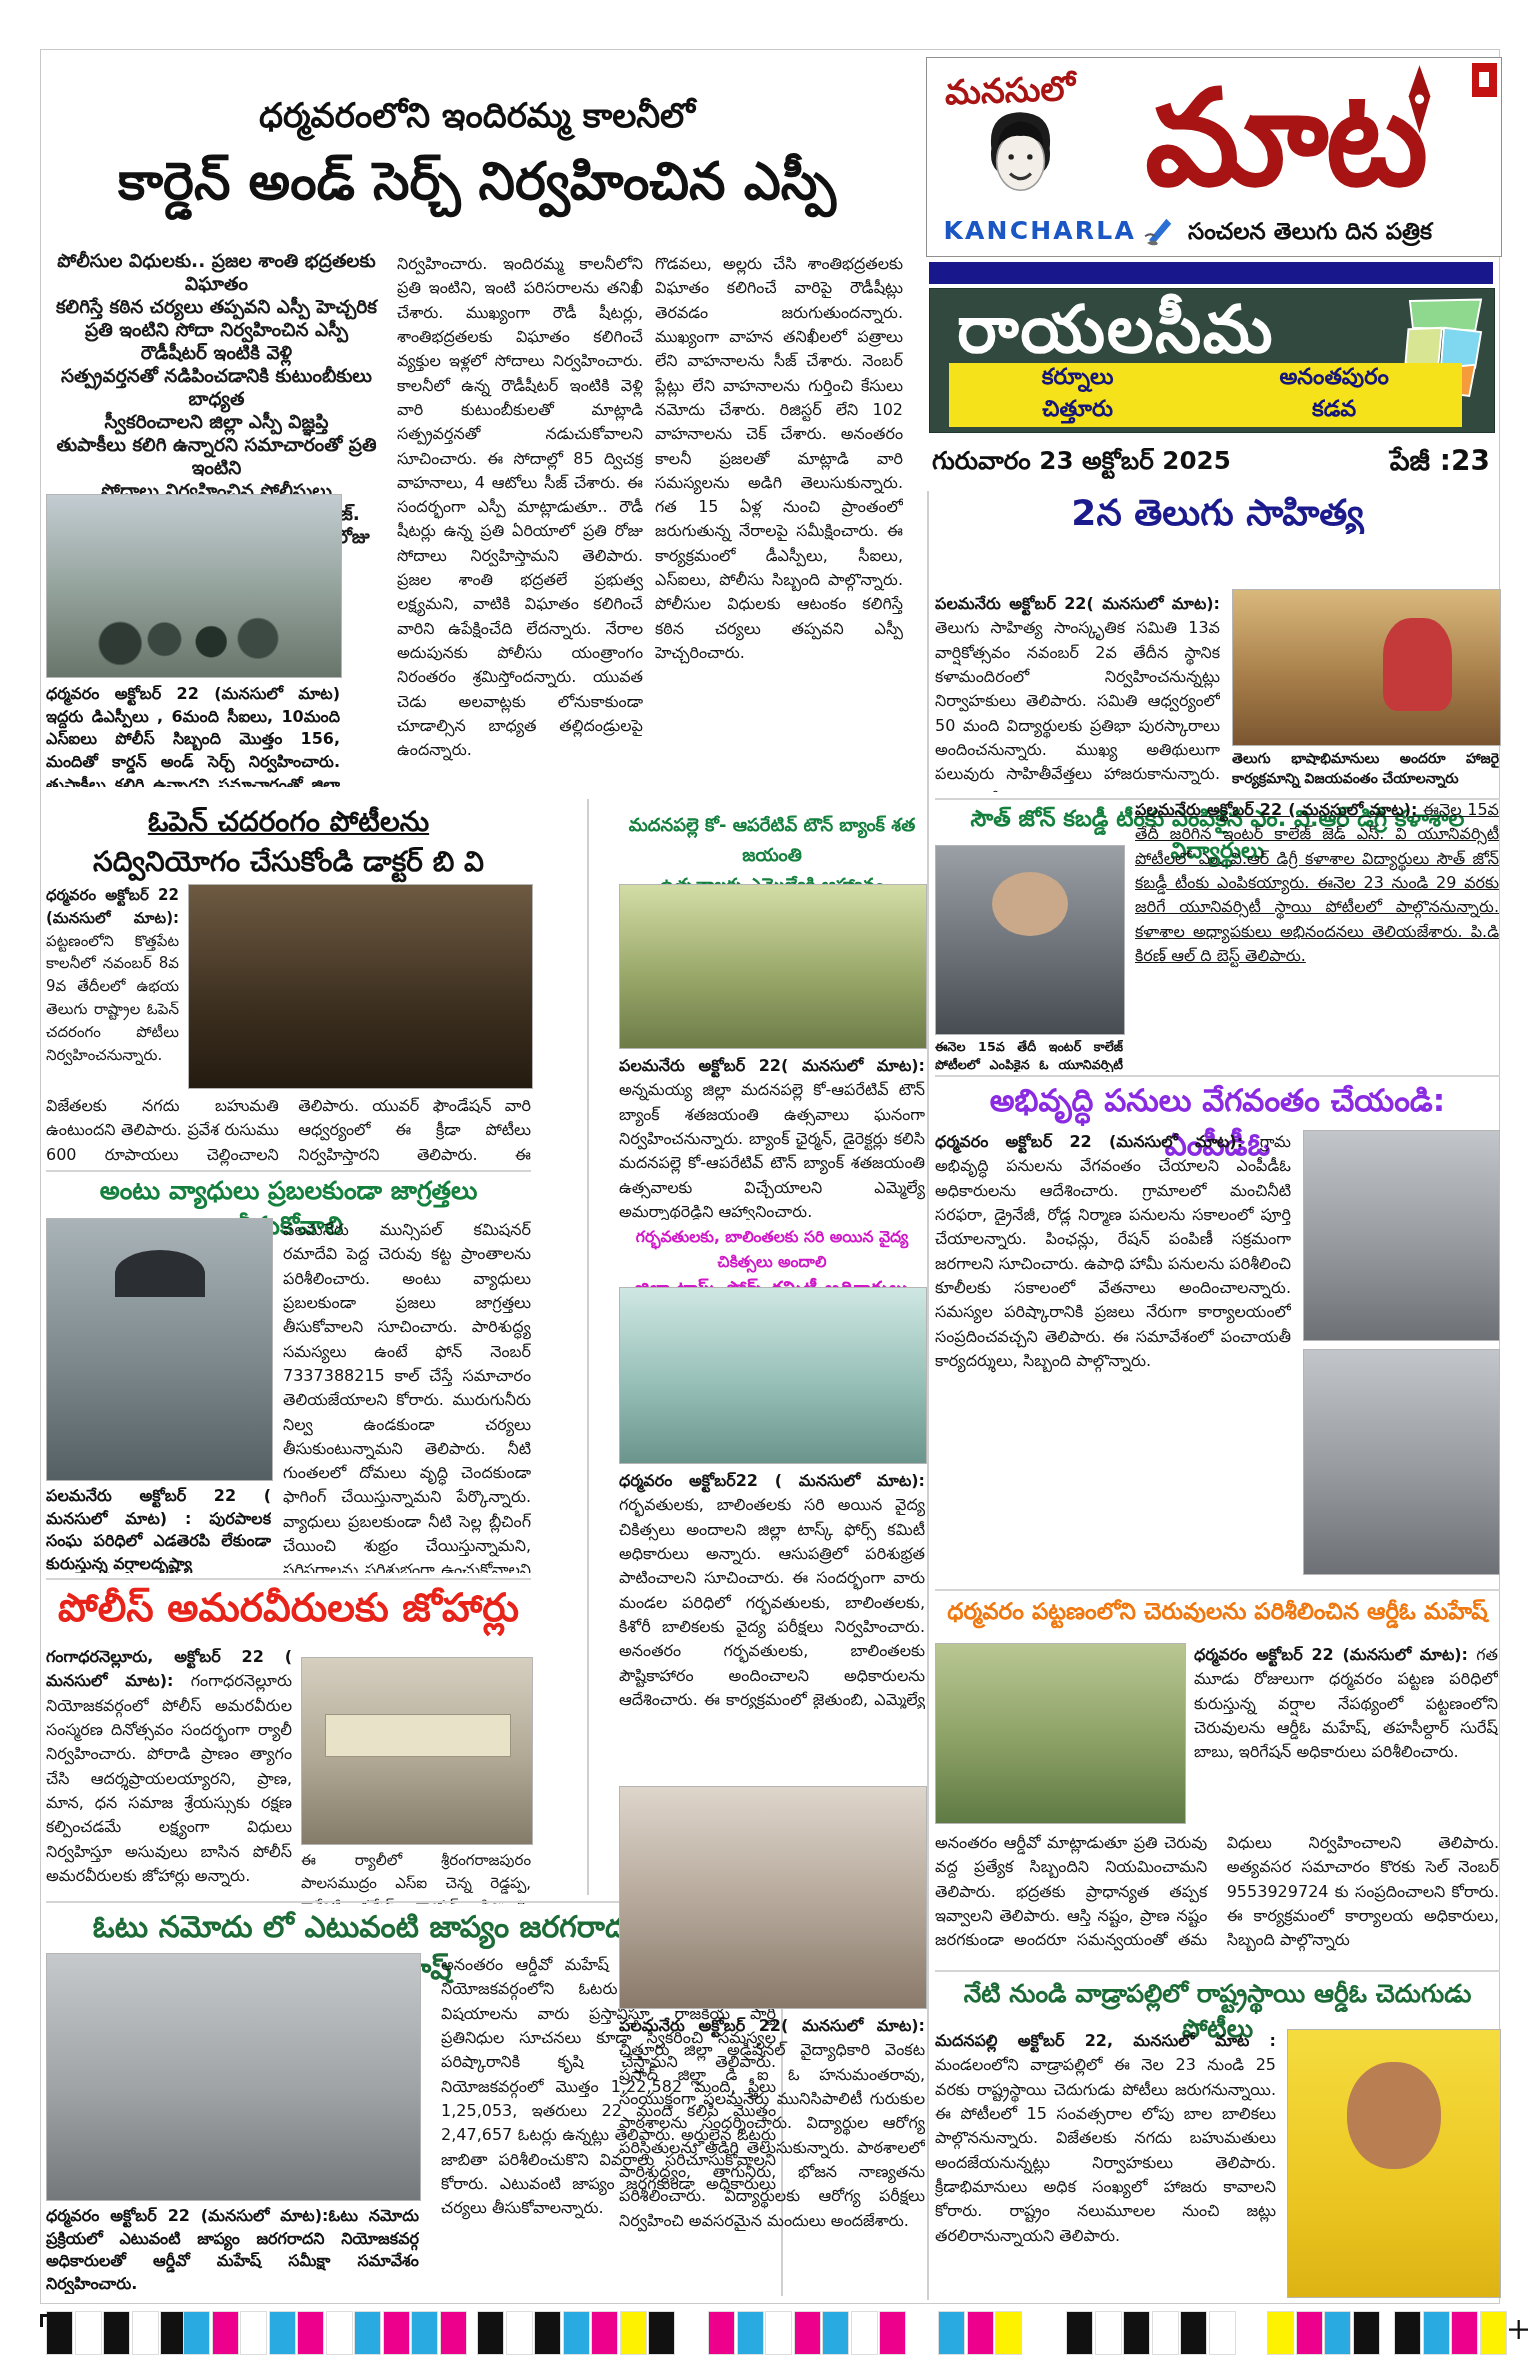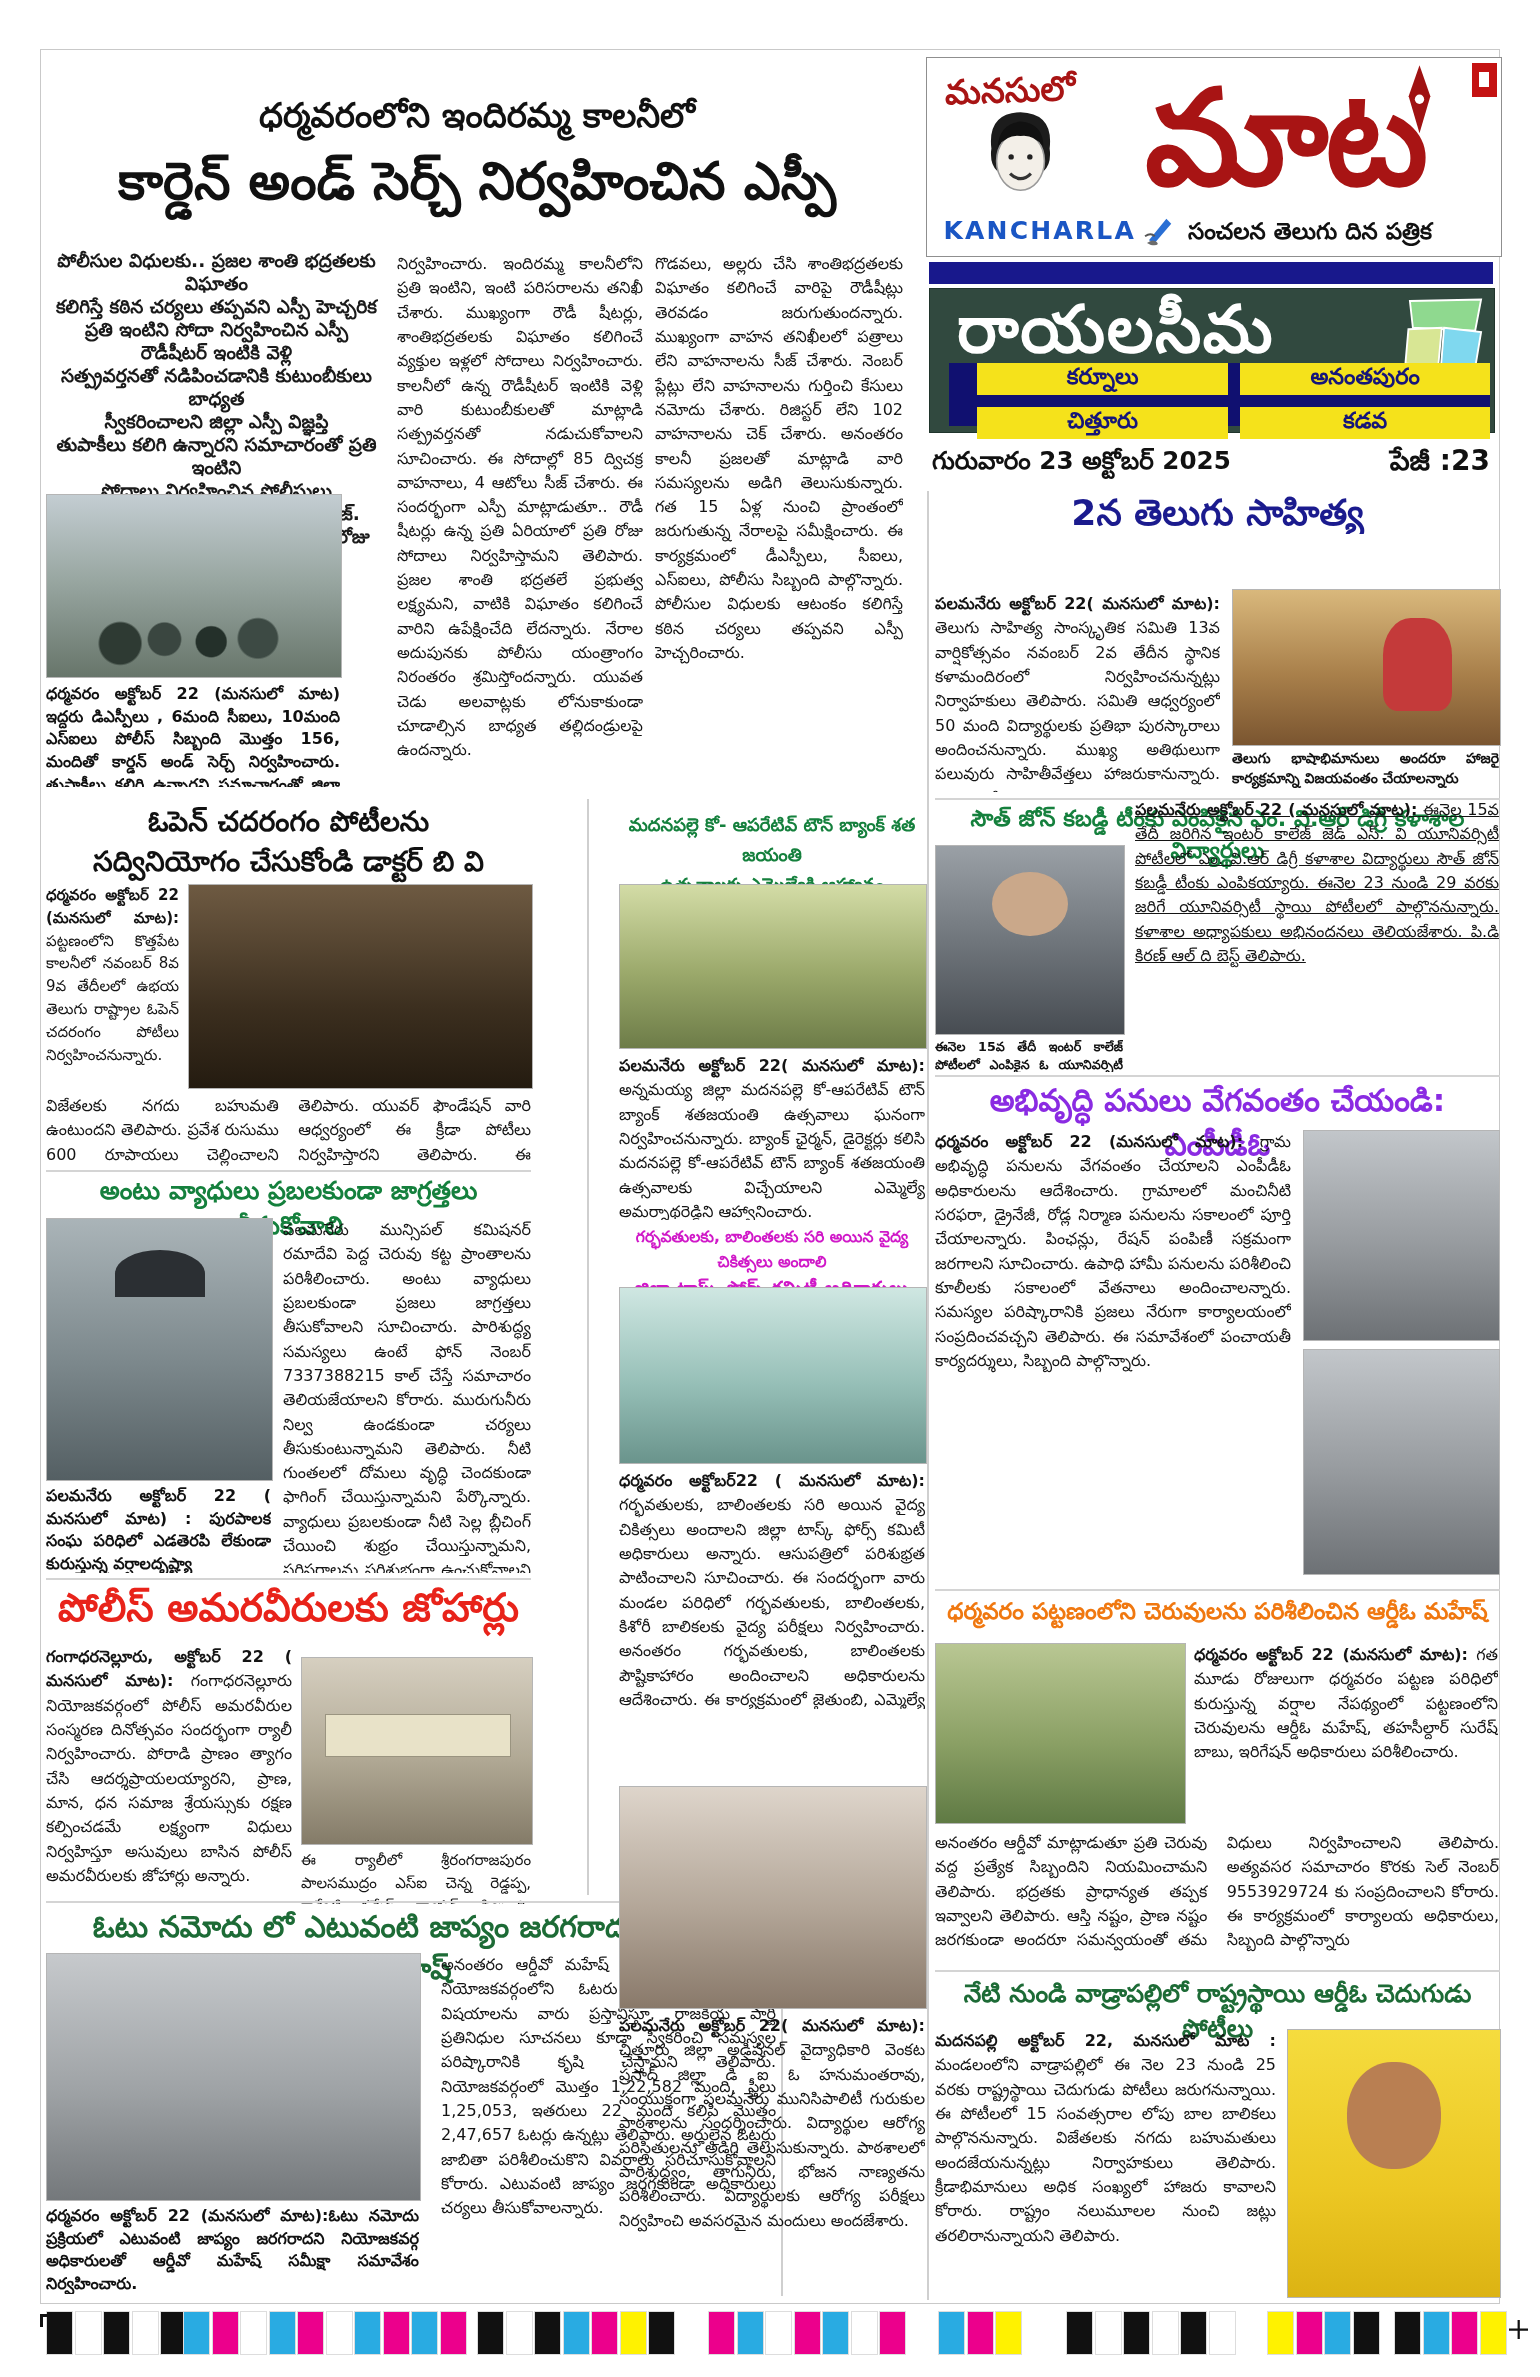--- a/index.html
+++ b/index.html
@@ -51,21 +51,21 @@
   
   .logo-box{position:relative;width:574px;height:198px;background:#fff;border:1.5px solid #8f8f8f;}
   .brand-top{position:absolute;left:18px;top:12px;font-size:34px;font-weight:bold;color:#a81414;transform:rotate(-2deg);}
   .brand-main{position:absolute;left:218px;top:-9px;font-size:133px;line-height:179px;font-weight:bold;color:#a81414;letter-spacing:-3px;}
   .brand-name{position:absolute;left:16.4px;top:158px;font-size:25px;font-weight:bold;color:#1a56c4;letter-spacing:2.2px;}
   .tagline{position:absolute;left:261px;top:160px;font-size:23px;font-weight:bold;color:#111;}
   .navy-bar{width:564px;height:22.4px;background:#18188c;margin-top:4.5px;margin-left:3px;}
   .region-box{position:relative;width:564px;height:143px;background:#31493f;margin-top:4.5px;margin-left:3px;border:1.5px solid #20352c;}
   .region-title{position:absolute;left:27px;top:1.5px;font-size:66px;font-weight:bold;color:#fff;letter-spacing:1.5px;}
   .district-grid{position:absolute;left:19.4px;bottom:6px;width:513px;height:63px;
-      display:grid;grid-template-columns:1fr 1fr;grid-template-rows:1fr 1fr;gap:12px;background:#101070;padding-left:28px;}
+      display:grid;grid-template-columns:1fr 1fr;grid-template-rows:1fr 1fr;gap:0;background:#101070;}
   .district-cell{background:#f5e21b;color:#15157a;font-weight:bold;font-size:22.4px;
       display:flex;align-items:center;justify-content:center;}
   .date-row{display:flex;justify-content:space-between;align-items:center;width:558px;margin:10.4px 0 0 6px;}
   .date-txt{font-size:24.6px;font-weight:bold;color:#111;}
   .page-txt{font-size:28px;font-weight:bold;color:#111;}
   .corner-badge{position:absolute;right:4.5px;top:4.5px;width:25px;height:34px;background:#c41212;}
   .corner-badge::after{content:"";position:absolute;left:7.5px;top:9px;width:10.4px;height:15px;background:#fff;}
   .strip-sq{width:25px;height:42px;border:0.7px solid #ddd;}
 </style>
 </head>
@@ -153,21 +153,21 @@
   <div class="abs body-txt j" style="left:655px;top:252px;width:248px;height:531px;">గొడవలు, అల్లరు చేసి శాంతిభద్రతలకు విఘాతం కలిగించే వారిపై రౌడీషీట్లు తెరవడం జరుగుతుందన్నారు. ముఖ్యంగా వాహన తనిఖీలలో పత్రాలు లేని వాహనాలను సీజ్ చేశారు. నెంబర్ ప్లేట్లు లేని వాహనాలను గుర్తించి కేసులు నమోదు చేశారు. రిజిస్టర్ లేని 102 వాహనాలను చెక్ చేశారు. అనంతరం కాలనీ ప్రజలతో మాట్లాడి వారి సమస్యలను అడిగి తెలుసుకున్నారు. గత 15 ఏళ్ల నుంచి ప్రాంతంలో జరుగుతున్న నేరాలపై సమీక్షించారు. ఈ కార్యక్రమంలో డీఎస్పీలు, సీఐలు, ఎస్ఐలు, పోలీసు సిబ్బంది పాల్గొన్నారు. పోలీసుల విధులకు ఆటంకం కలిగిస్తే కఠిన చర్యలు తప్పవని ఎస్పీ హెచ్చరించారు.</div>
 
   <div class="ph ph-police" style="left:46px;top:494px;width:294px;height:182px;"></div>
   <div class="abs cap j" style="left:46px;top:683px;width:294px;height:104px;">ధర్మవరం అక్టోబర్ 22 (మనసులో మాట) ఇద్దరు డిఎస్పీలు , 6మంది సీఐలు, 10మంది ఎస్ఐలు పోలీస్ సిబ్బంది మొత్తం 156, మందితో కార్డన్ అండ్ సెర్చ్ నిర్వహించారు. తుపాకీలు కలిగి ఉన్నారని సమాచారంతో జిల్లా ఎస్పీ వై ఎస్ సతీష్ కుమార్ బీవీఎస్ గారి ఆధ్వర్యంలో ప్రతి ఇంటిని సోదాలు నిర్వహించినట్లు పోలీసులు తెలిపారు.</div>
 
   <div class="abs vline" style="left:587px;top:799px;height:1096px;"></div>
   <div class="abs vline" style="left:927px;top:491px;height:1809px;"></div>
   <div class="abs vline" style="left:781px;top:1943px;height:353px;"></div>
 
   <div class="abs ctr" style="left:46px;top:805px;width:485px;">
-    <div class="hd h-black" style="font-size:28px;">ఓపెన్ చదరంగం పోటీలను</div>
+    <div class="hd h-black" style="font-size:28px;text-decoration:underline;">ఓపెన్ చదరంగం పోటీలను</div>
     <div class="hd h-black" style="font-size:28px;">సద్వినియోగం చేసుకోండి డాక్టర్ బి వి సుబ్బారావు</div>
   </div>
   <div class="abs body-txt j" style="left:46px;top:884px;width:133px;height:203px;font-size:15px;">
     <span class="dl">ధర్మవరం అక్టోబర్ 22 (మనసులో మాట):</span>
     <span>పట్టణంలోని కొత్తపేట కాలనీలో నవంబర్ 8వ 9వ తేదీలలో ఉభయ తెలుగు రాష్ట్రాల ఓపెన్ చదరంగం పోటీలు నిర్వహించనున్నారు.</span>
   </div>
   <div class="ph ph-chess" style="left:188px;top:884px;width:343px;height:203px;"></div>
   <div class="abs body-txt j" style="left:46px;top:1094px;width:485px;height:73px;column-count:2;column-gap:19.4px;">విజేతలకు నగదు బహుమతి ఉంటుందని తెలిపారు. ప్రవేశ రుసుము 600 రూపాయలు చెల్లించాలని తెలిపారు. యువర్ ఫౌండేషన్ వారి ఆధ్వర్యంలో ఈ క్రీడా పోటీలు నిర్వహిస్తారని తెలిపారు. ఈ కార్యక్రమంలో యువర్ ఫౌండేషన్ అధ్యక్షులు షీలా నాగేంద్ర, వ్యవస్థాపక అధ్యక్షులు పోలా ప్రసాద్, లోకేష్ తదితర సభ్యులు పాల్గొన్నారు.</div>
 
   <div class="abs hline" style="left:46px;top:1170px;width:485px;"></div>

